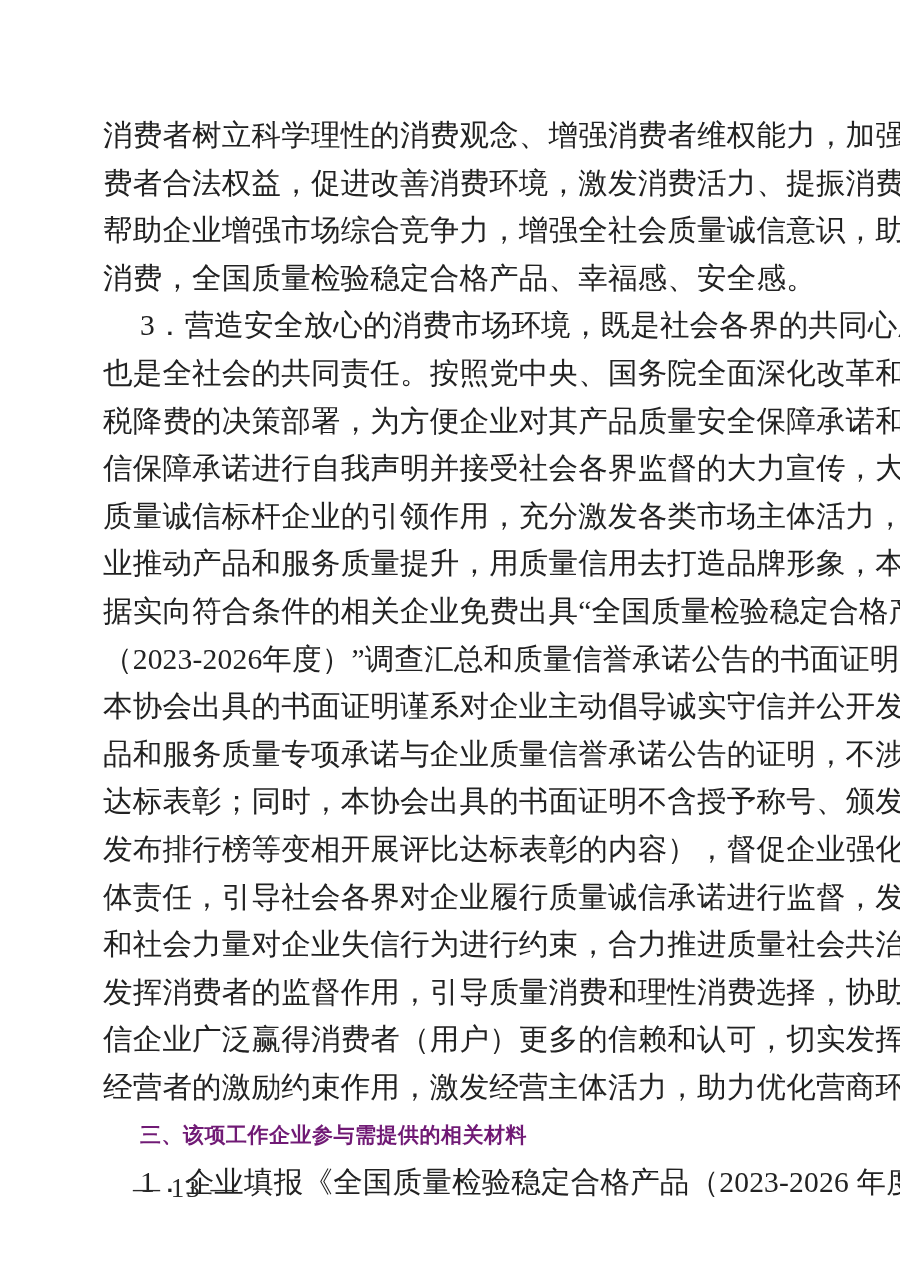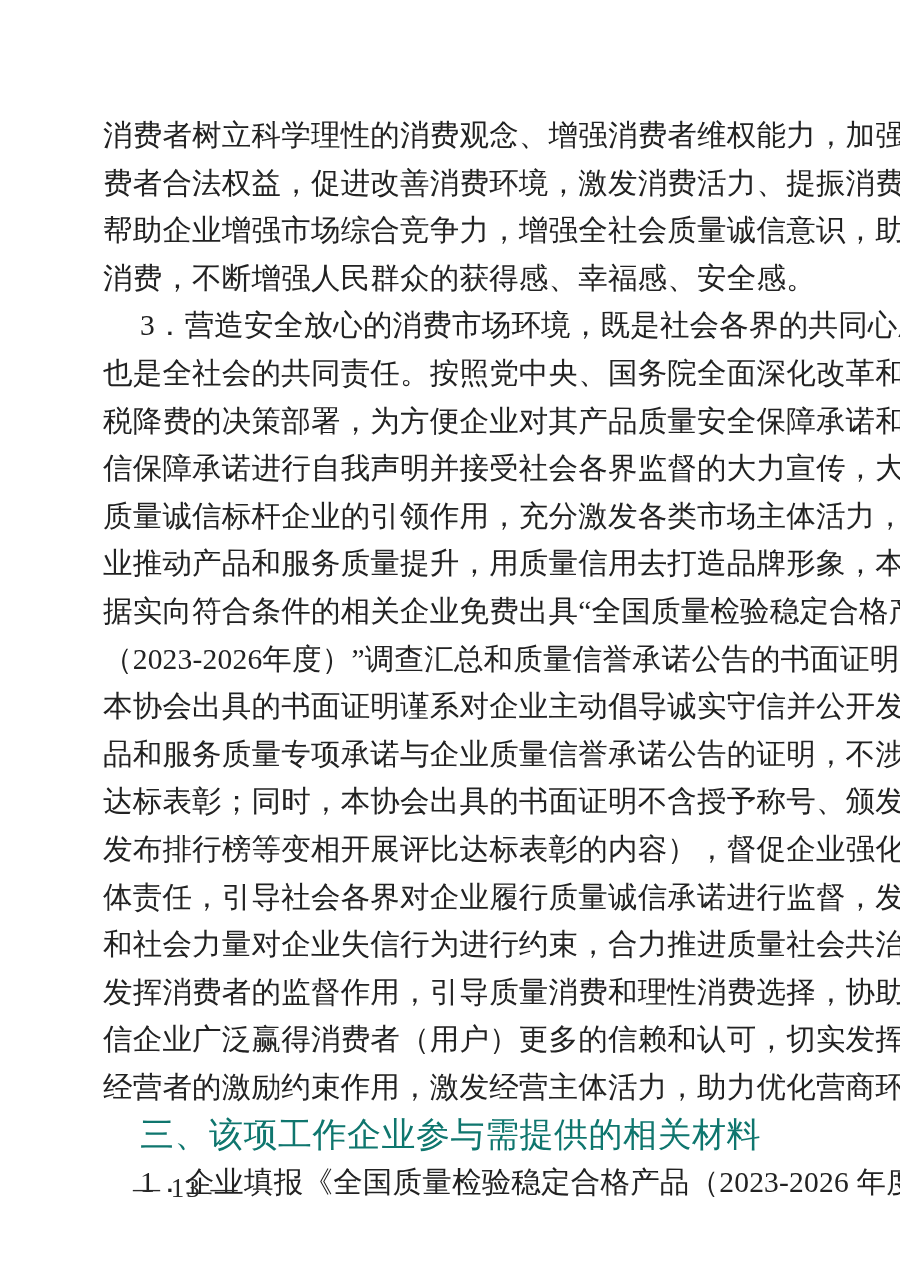--- a/index.html
+++ b/index.html
@@ -59,24 +59,24 @@
   }
 
   
   .indent {
     padding-left: 37px;
   }
 
   
   .heading {
     font-family: "Liberation Sans", "DejaVu Sans", sans-serif;
-    font-weight: normal;
-    font-size: 34px;
+    font-weight: bold;
+    font-size: 21px;
     letter-spacing: 0.5px;
-    color: #0f766e;
+    color: #701a75;
   }
 
   .footer {
     position: absolute;
     left: 103px;
     top: 1168px;
     width: 698px;
     font-size: 27px;
     line-height: 40px;
     letter-spacing: 2px;
@@ -174,21 +174,21 @@
         <span>会</span>
         <span>质</span>
         <span>量</span>
         <span>诚</span>
         <span>信</span>
         <span>意</span>
         <span>识</span>
         <span>，</span>
         <span>助</span>
       </div>
-      <div class="line flush">消费，不断增强人民群众的获得感、幸福感、安全感。</div>
+      <div class="line flush">消费，全国质量检验稳定合格产品、幸福感、安全感。</div>
       <div class="line indent justify">
         <span>3</span>
         <span>．</span>
         <span>营</span>
         <span>造</span>
         <span>安</span>
         <span>全</span>
         <span>放</span>
         <span>心</span>
         <span>的</span>

